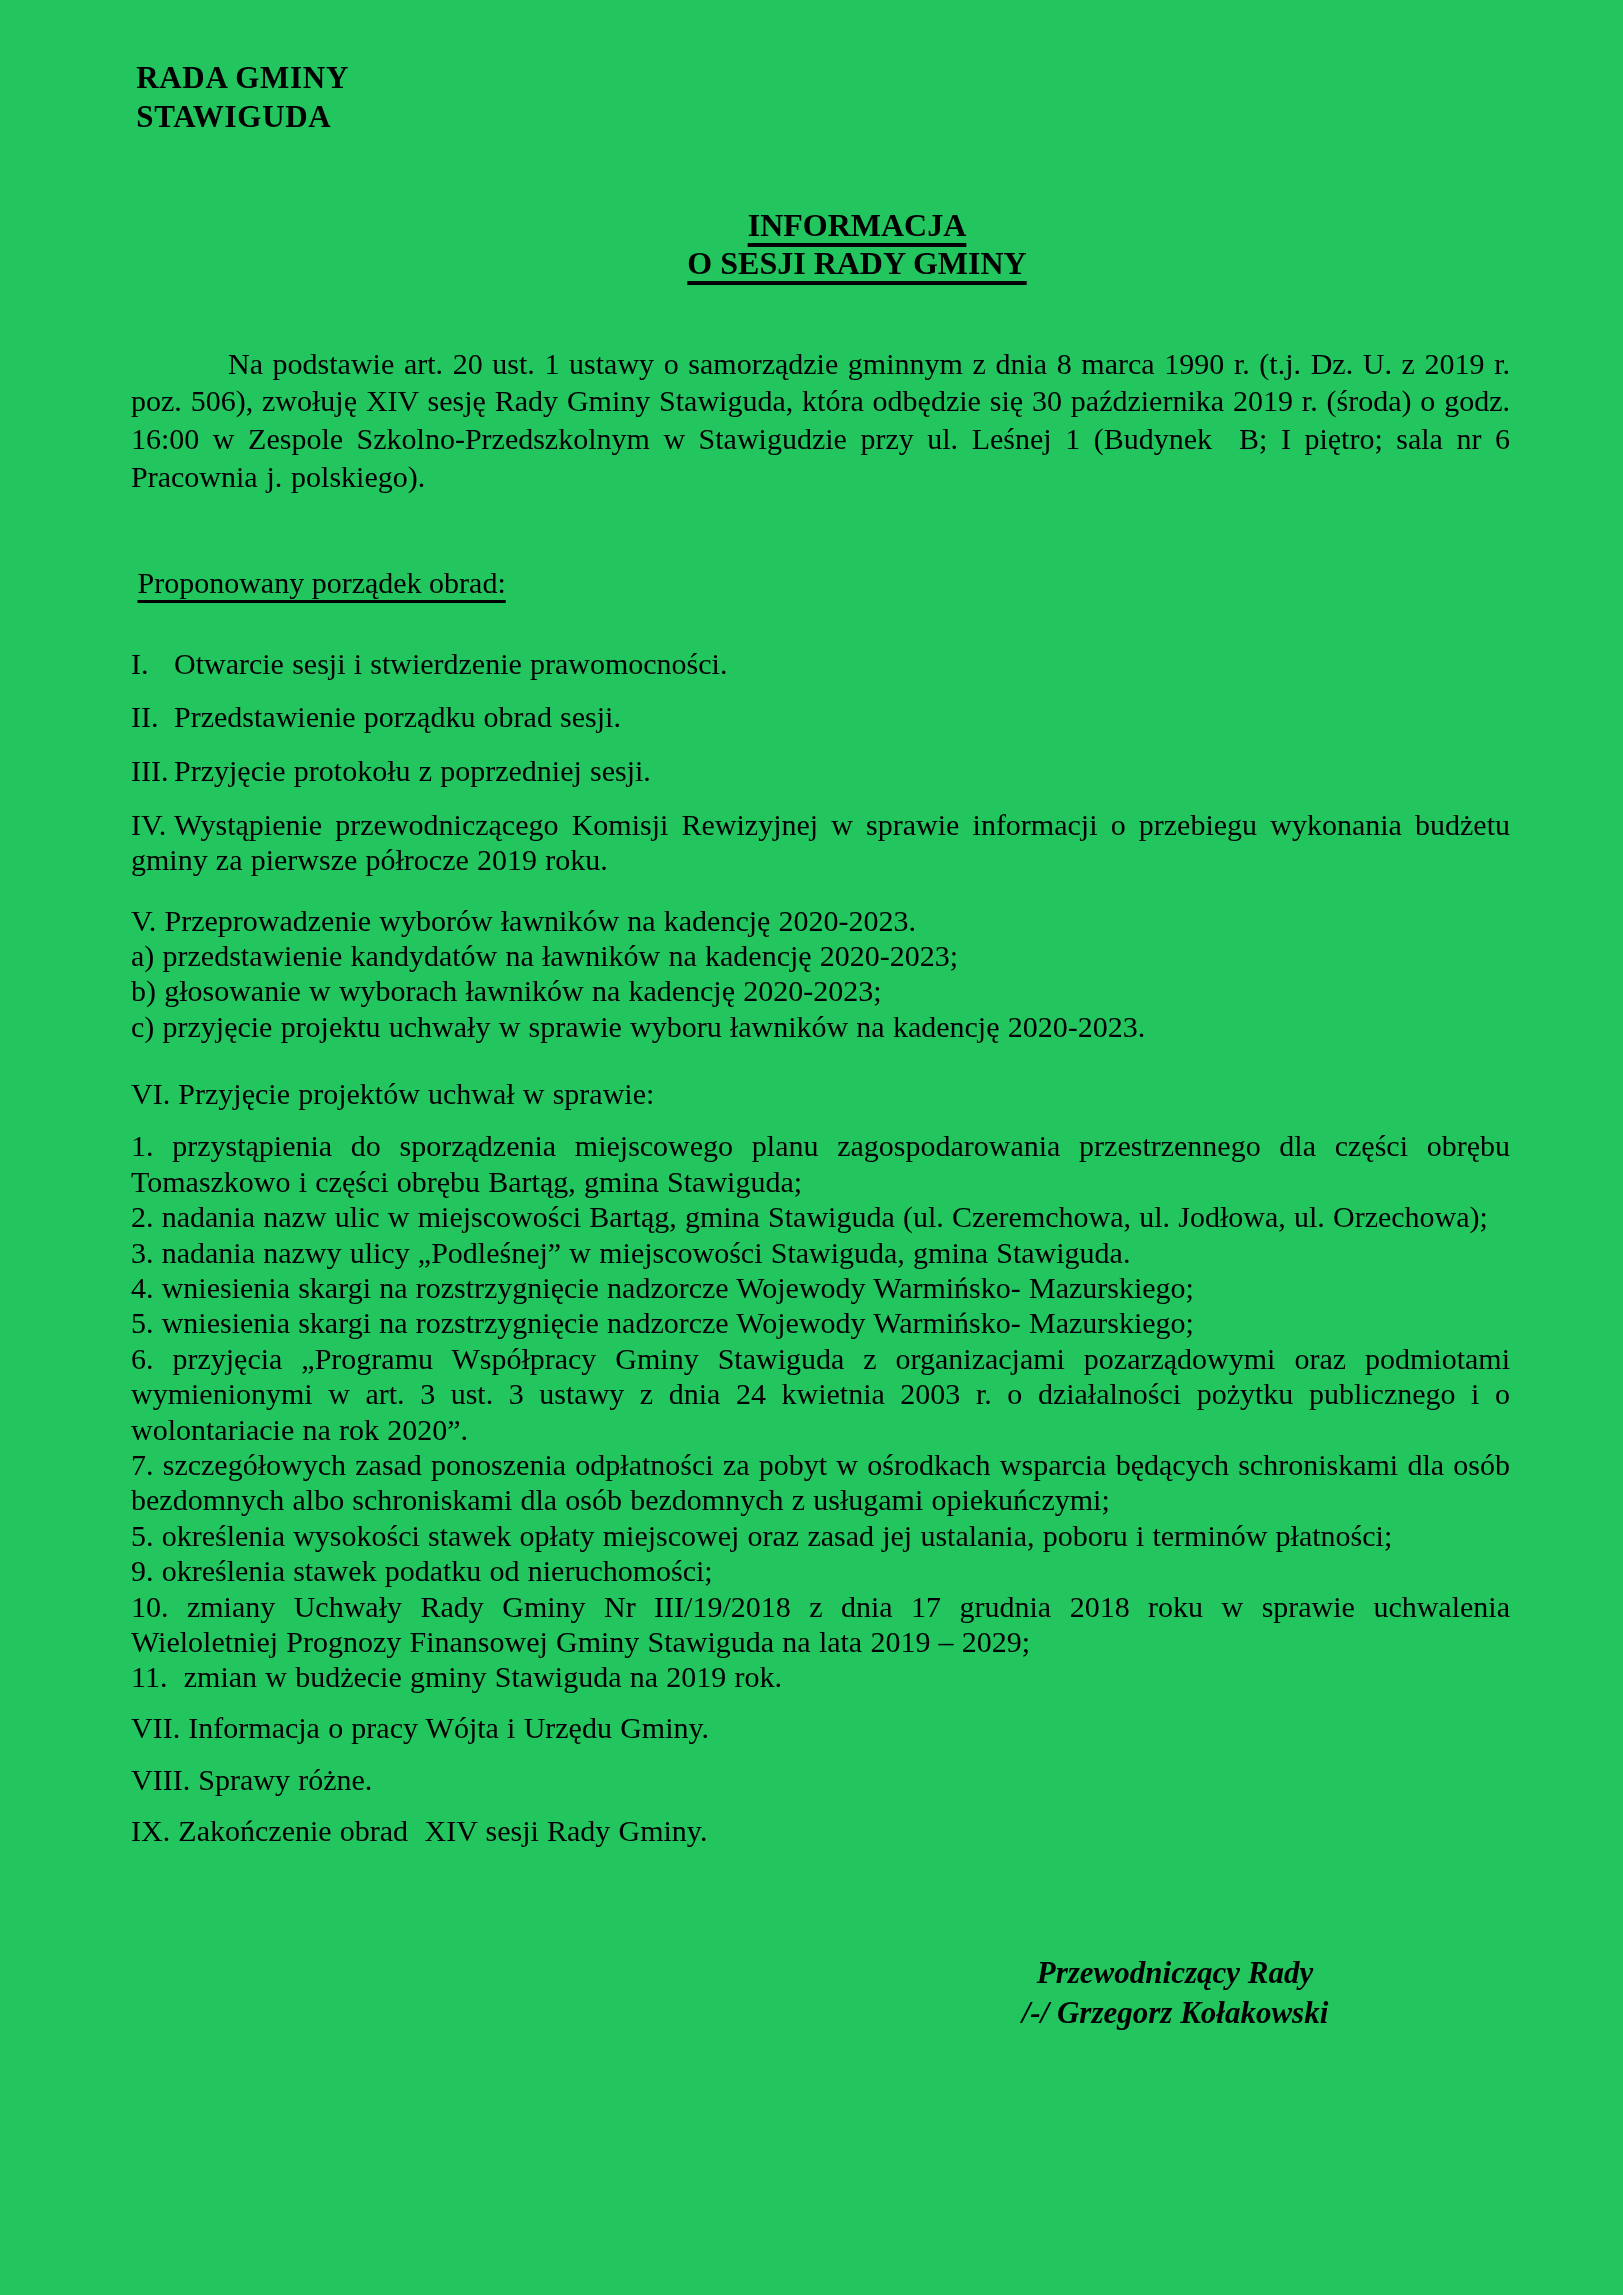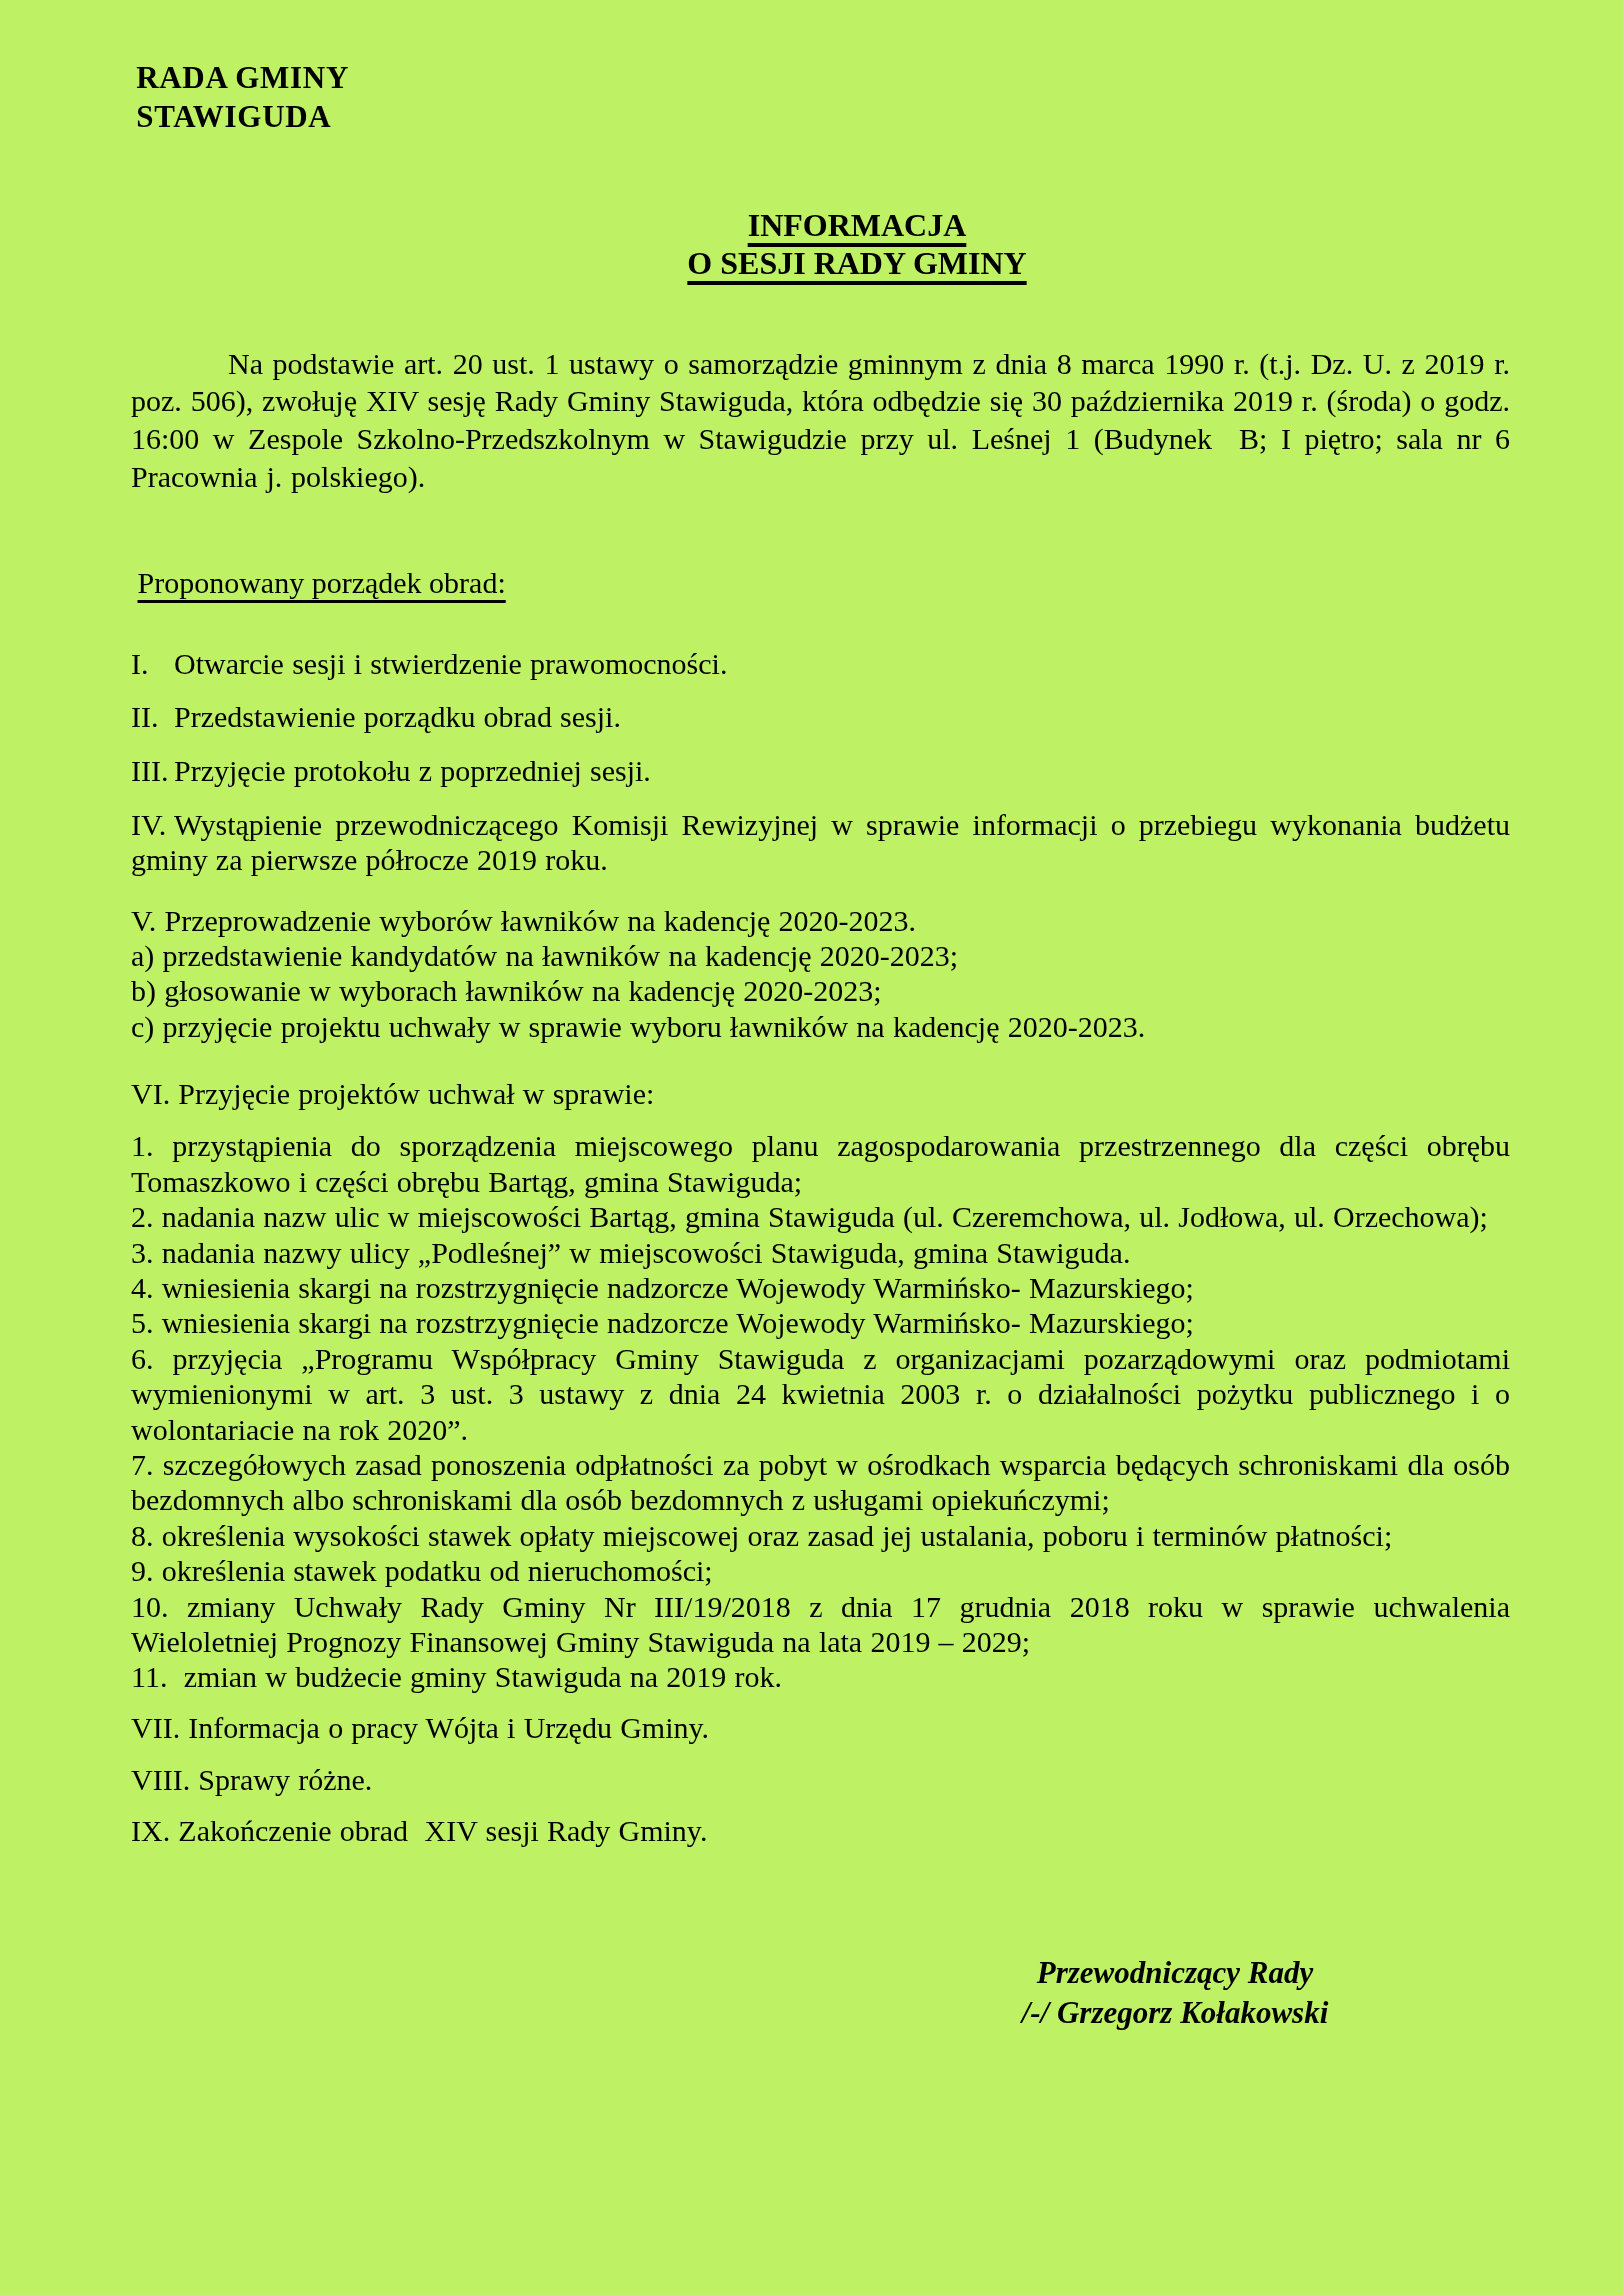--- a/index.html
+++ b/index.html
@@ -6,21 +6,21 @@
   html, body {
     margin: 0;
     padding: 0;
     background: #ffffff;
   }
   .page {
     position: relative;
     width: 1623px;
     height: 2295px;
     margin: 0 auto;
-    background: #bef264;
+    background: #22c55e;
     color: #000000;
     font-family: "Liberation Serif", "DejaVu Serif", serif;
     font-size: 30px;
     box-sizing: border-box;
     padding: 58px 113px 65px 131px;
     overflow: hidden;
   }
 
   
   .sender {
@@ -134,21 +134,21 @@
     <p class="heading-vi">VI. Przyjęcie projektów uchwał w sprawie:</p>
 
     <div>
       <p>1. przystąpienia do sporządzenia miejscowego planu zagospodarowania przestrzennego dla części obrębu Tomaszkowo i części obrębu Bartąg, gmina Stawiguda;</p>
       <p>2. nadania nazw ulic w miejscowości Bartąg, gmina Stawiguda (ul. Czeremchowa, ul. Jodłowa, ul. Orzechowa);</p>
       <p>3. nadania nazwy ulicy „Podleśnej” w miejscowości Stawiguda, gmina Stawiguda.</p>
       <p>4. wniesienia skargi na rozstrzygnięcie nadzorcze Wojewody Warmińsko- Mazurskiego;</p>
       <p>5. wniesienia skargi na rozstrzygnięcie nadzorcze Wojewody Warmińsko- Mazurskiego;</p>
       <p>6. przyjęcia „Programu Współpracy Gminy Stawiguda z organizacjami pozarządowymi oraz podmiotami wymienionymi w art. 3 ust. 3 ustawy z dnia 24 kwietnia 2003 r. o działalności pożytku publicznego i o wolontariacie na rok 2020”.</p>
       <p>7. szczegółowych zasad ponoszenia odpłatności za pobyt w ośrodkach wsparcia będących schroniskami dla osób bezdomnych albo schroniskami dla osób bezdomnych z usługami opiekuńczymi;</p>
-      <p>8. określenia wysokości stawek opłaty miejscowej oraz zasad jej ustalania, poboru i terminów płatności;</p>
+      <p>5. określenia wysokości stawek opłaty miejscowej oraz zasad jej ustalania, poboru i terminów płatności;</p>
       <p>9. określenia stawek podatku od nieruchomości;</p>
       <p>10. zmiany Uchwały Rady Gminy Nr III/19/2018 z dnia 17 grudnia 2018 roku w sprawie uchwalenia Wieloletniej Prognozy Finansowej Gminy Stawiguda na lata 2019 – 2029;</p>
       <p>11.&nbsp; zmian w budżecie gminy Stawiguda na 2019 rok.</p>
     </div>
 
     <p class="sp2">VII. Informacja o pracy Wójta i Urzędu Gminy.</p>
     <p class="sp2">VIII. Sprawy różne.</p>
     <p class="sp2">IX. Zakończenie obrad&nbsp; XIV sesji Rady Gminy.</p>
 
   </div>

